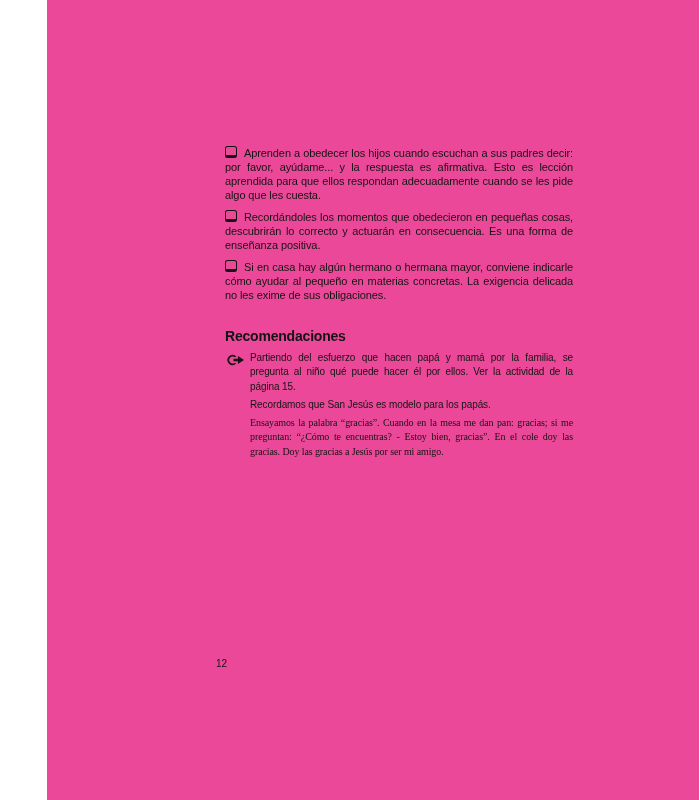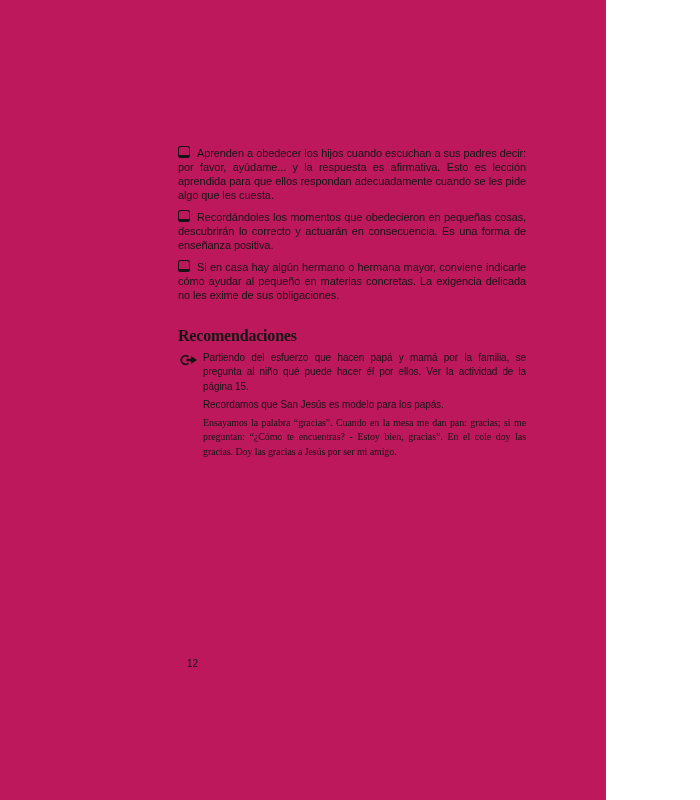--- a/index.html
+++ b/index.html
@@ -2,26 +2,27 @@
 <html><head>
 <meta charset="utf-8">
 <style>
   html, body {
     margin: 0;
     padding: 0;
     background: #ffffff;
   }
   .page {
     position: relative;
-    width: 606px;
+    width: 652px;
     height: 800px;
-    background: #be185d;
+    background: #ec4899;
     color: #141414;
     font-family: "Liberation Sans", sans-serif;
     overflow: hidden;
+    margin-left: 47px;
   }
   .content {
     position: absolute;
     left: 178px;
     top: 146px;
     width: 348px;
   }
   .bullet-para {
     margin: 0 0 8px 0;
     font-size: 11px;
@@ -35,26 +36,25 @@
     width: 10px;
     height: 8px;
     border: 1.5px solid #141414;
     border-bottom-width: 3px;
     border-radius: 2.5px;
     margin-right: 7px;
     vertical-align: -1px;
   }
   .rec-heading {
     margin: 26px 0 7px 0;
-    font-size: 16px;
+    font-size: 14px;
     line-height: 16px;
     font-weight: bold;
     letter-spacing: -0.2px;
     color: #141414;
-    font-family: Liberation Serif, serif;
   }
   .rec-item {
     display: flex;
     align-items: flex-start;
   }
   .hand-icon {
     flex: 0 0 25px;
     width: 25px;
     padding-top: 1px;
   }
@@ -68,21 +68,21 @@
     text-align: justify;
     letter-spacing: -0.1px;
     color: #141414;
   }
   .rec-text p.last {
     margin-bottom: 0;
     font-family: Liberation Serif, serif;
   }
   .page-number {
     position: absolute;
-    left: 187px;
+    left: 169px;
     top: 658px;
     font-size: 10px;
     line-height: 12px;
     color: #141414;
   }
 </style>
 </head>
 <body>
 
 <div class="page">

